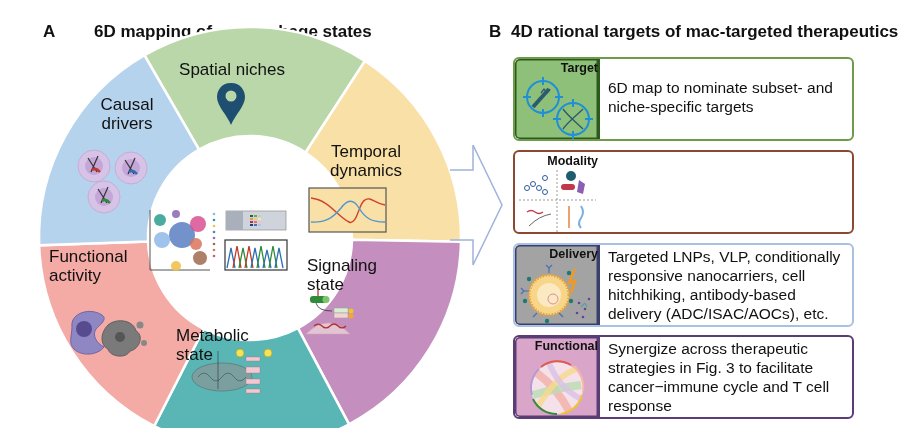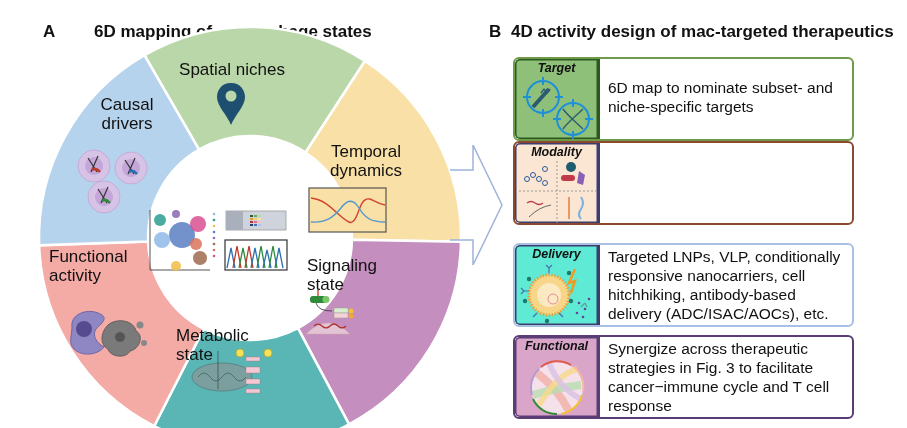--- a/index.html
+++ b/index.html
@@ -6,22 +6,22 @@
   body { width:907px; height:428px; position:relative; overflow:hidden;
          font-family:"Liberation Sans", "DejaVu Sans", sans-serif; color:#111; }
   .panel-letter { position:absolute; font-weight:bold; font-size:17px; }
   .panel-title { position:absolute; font-weight:bold; font-size:17px; white-space:nowrap; }
   #ring-svg { position:absolute; left:0; top:0; }
   .seg-label { font-family:"Liberation Sans", "DejaVu Sans", sans-serif; font-size:17px; fill:#111; }
   .box { position:absolute; left:513px; width:341px; height:84px; box-sizing:border-box;
          border:2px solid; border-radius:6px; background:#fff; display:flex; overflow:hidden; }
   .box .icon-cell { width:85px; flex:none; box-sizing:border-box; border-right:2px solid;
          border-radius:5px 0 0 5px; position:relative; }
-  .box .icon-title { position:absolute; top:2px; left:0; right:0; text-align:center;
-         font-weight:bold; font-size:12.5px;font-style:italic; }
+  .box .icon-title { position:absolute; top:2px; left:0; right:0; text-align:right;
+         font-weight:bold; font-size:12.5px; }
   .box .icon-art { position:absolute; left:4px; top:18px; width:77px; height:62px; }
   .box .text-cell { padding:2px 8px 4px 8px; font-size:15.5px; line-height:19px; }
   .box .text-cell.center { display:flex; align-items:center; padding-top:0; }
   .box .text-cell b { font-weight:normal; }
   #arrow-svg { position:absolute; left:450px; top:145px; }
 </style>
 </head>
 <body>
 
 <div class="panel-letter" style="left:43px; top:22px;">A</div>
@@ -163,21 +163,21 @@
     <path d="M44,28 L48,6 L52,28" stroke="#2e8b3a" stroke-width="1.3" fill="none"></path>
     <path d="M50,28 L54,8 L58,28" stroke="#2b6fb3" stroke-width="1.3" fill="none"></path>
   </g>
 </svg>
 
 <svg id="arrow-svg" width="70" height="130">
   <path id="arrow-path" d="M0,25 L23,25 L23,0 L52,60 L23,120 L23,95 L0,95" fill="none" stroke-width="1.5" stroke="#9fb3dc"></path>
 </svg>
 
 <div class="panel-letter" style="left:489px; top:22px;">B</div>
-<div class="panel-title" style="left:511px; top:22px;">4D activity design of mac-targeted therapeutics</div>
+<div class="panel-title" style="left:511px; top:22px;">4D rational targets of mac-targeted therapeutics</div>
 
 <div class="box" id="box-0" style="top: 57px; border-color: rgb(110, 154, 74);">
   <div class="icon-cell" style="background: rgb(142, 192, 122); border-color: rgb(44, 90, 30); box-shadow: rgb(44, 90, 30) 0px 0px 0px 1.5px inset;">
     <div class="icon-title">Target</div>
     <svg class="icon-art" viewBox="0 0 77 62">
       <g stroke="#1f8fd8" stroke-width="2" fill="none">
         <circle cx="24" cy="20" r="16"></circle>
         <line x1="24" y1="0" x2="24" y2="8"></line>
           <line x1="24" y1="32" x2="24" y2="40"></line>
         <line x1="4" y1="20" x2="12" y2="20"></line>
@@ -191,21 +191,21 @@
       <path d="M14,30 L30,12" stroke="#2c5a6e" stroke-width="4"></path>
       <path d="M22,16 l3,-4 l3,4 l3,-4" stroke="#2c5a6e" stroke-width="1.3" fill="none"></path>
       <path d="M44,52 C50,44 56,40 64,32 M44,32 C50,40 56,44 64,52" stroke="#2c5a6e" stroke-width="1.3" fill="none"></path>
     </svg>
   </div>
   <div class="text-cell center">
       <span class="rich"><span>6D map to nominate subset- and niche-specific targets</span></span>
     </div>
 </div>
 
-<div class="box" id="box-1" style="top: 141px; border-color: rgb(139, 74, 47);">
+<div class="box" id="box-1" style="top: 150px; border-color: rgb(139, 74, 47); flex-direction: column;">
   <div class="icon-cell" style="background: rgb(251, 230, 211); border-color: rgb(59, 63, 110); box-shadow: rgb(59, 63, 110) 0px 0px 0px 1.5px inset;">
     <div class="icon-title">Modality</div>
     <svg class="icon-art" viewBox="0 0 77 62">
       <line x1="38" y1="0" x2="38" y2="62" stroke="#999" stroke-dasharray="2,2"></line>
       <line x1="0" y1="30" x2="77" y2="30" stroke="#999" stroke-dasharray="2,2"></line>
       <g stroke="#2c5a9e" stroke-width="1" fill="none">
         <circle cx="8" cy="18" r="2.5"></circle>
           <circle cx="14" cy="14" r="2.5"></circle>
           <circle cx="20" cy="18" r="2.5"></circle>
           <circle cx="26" cy="8" r="2.5"></circle>
@@ -216,21 +216,21 @@
       <path d="M60,10 l6,4 l-2,10 l-6,-2 Z" fill="#8a5fb5"></path>
       <path d="M8,42 q4,-3 8,0 q4,3 8,0" stroke="#c0394b" stroke-width="1.3" fill="none"></path>
       <path d="M10,56 q10,-10 22,-12" stroke="#666" stroke-width="1" fill="none"></path>
       <line x1="50" y1="36" x2="50" y2="58" stroke="#e07020" stroke-width="1.3"></line>
       <path d="M62,36 q4,6 0,12 q-4,6 0,10" stroke="#7ab0e0" stroke-width="2" fill="none"></path>
     </svg>
   </div>
 </div>
 
 <div class="box" id="box-2" style="top: 243px; border-color: rgb(169, 191, 227);">
-  <div class="icon-cell" style="background: #5eead4; border-color: rgb(59, 63, 110); box-shadow: rgb(59, 63, 110) 0px 0px 0px 1.5px inset;">
+  <div class="icon-cell" style="background: #a3a3a3; border-color: rgb(59, 63, 110); box-shadow: rgb(59, 63, 110) 0px 0px 0px 1.5px inset;">
     <div class="icon-title">Delivery</div>
     <svg class="icon-art" viewBox="0 0 77 62">
       <circle cx="30" cy="32" r="20" fill="#f7d68a" stroke="#e8a23a" stroke-width="3" stroke-dasharray="1.5,1.5"></circle>
       <circle cx="30" cy="32" r="12" fill="#fbe9c2"></circle>
       <circle cx="34" cy="36" r="5" fill="none" stroke="#e08a9a" stroke-width="1"></circle>
       <path d="M56,6 L50,20 L56,18 L52,30" stroke="#f29a1f" stroke-width="2.5" fill="none"></path>
       <g fill="#1e7a6e">
           <circle cx="10" cy="16" r="2.2"></circle>
           <circle cx="50" cy="10" r="2.2"></circle>
           <circle cx="6" cy="38" r="2.2"></circle>

